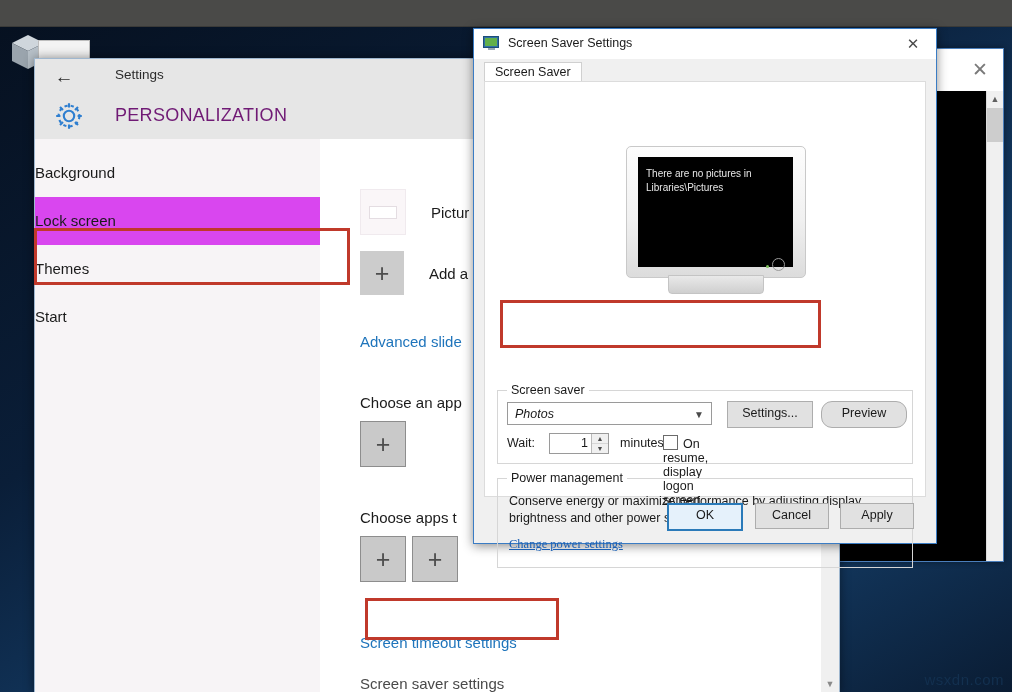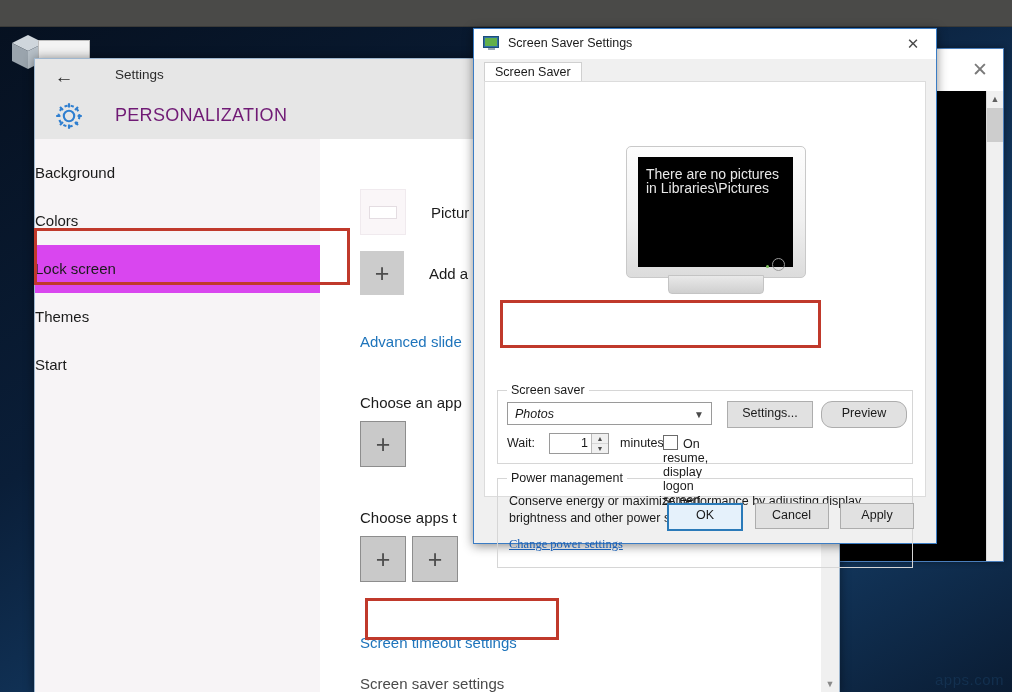--- a/index.html
+++ b/index.html
@@ -162,21 +162,21 @@
   }
   .monbody{
     position:absolute;left:0;top:0;width:178px;height:130px;
     background:linear-gradient(180deg,#fdfdfd 0%,#f1f1f1 55%,#dcdcdc 100%);
     border:1px solid #c9c9c9;border-radius:5px;
   }
   .monscreen{
     position:absolute;left:11px;top:10px;width:155px;height:110px;background:#000000;
   }
   .monscreen .msg{
-    color:#e8e8e8;font-size:14px;line-height:14px;padding:10px 12px 0 8px;
+    color:#e8e8e8;font-size:10px;line-height:14px;padding:10px 12px 0 8px;
   }
   .monstand{
     position:absolute;left:42px;top:129px;width:94px;height:17px;
     background:linear-gradient(180deg,#e9e9e9,#cfcfcf);
     border:1px solid #c4c4c4;border-radius:0 0 4px 4px;
   }
   .monled{
     position:absolute;right:20px;bottom:6px;width:11px;height:11px;
     border:1.5px solid #9a9a9a;border-radius:50%;
   }
@@ -300,23 +300,20 @@
     </svg>
     <div class="hcat">PERSONALIZATION</div>
   </div>
 
   <div class="body">
 
     <div id="nav">
       <div class="navitem">
         <span>Background</span>
       </div>
-      <div class="navitem">
-        <span>Colors</span>
-      </div>
       <div class="navitem sel">
         <span>Lock screen</span>
       </div>
       <div class="navitem">
         <span>Themes</span>
       </div>
       <div class="navitem">
         <span>Start</span>
       </div>
     </div>
@@ -433,13 +430,13 @@
     <span class="dbtn focus">OK</span>
     <span class="dbtn">Cancel</span>
     <span class="dbtn">Apply</span>
   </div>
 </div>
 
 <div class="redbox" id="redNav"></div>
 <div class="redbox" id="redSaver"></div>
 <div class="redbox" id="redScreenSaverLink"></div>
 
-<div class="watermark">apps.com</div>
+<div class="watermark">wsxdn.com</div>
 
 </body></html>

